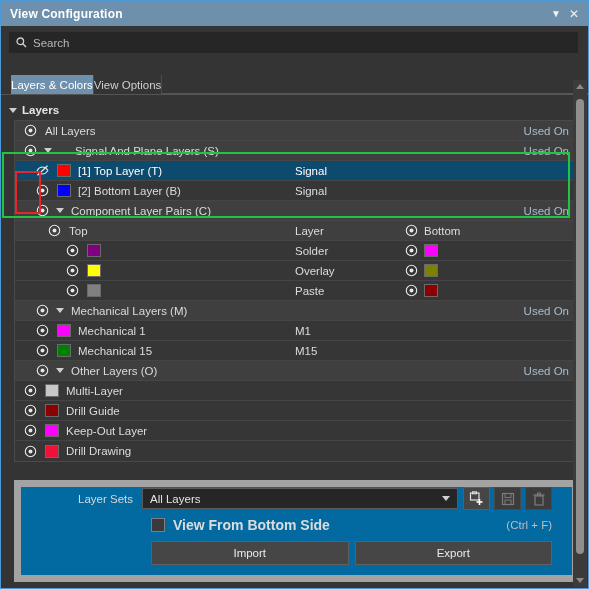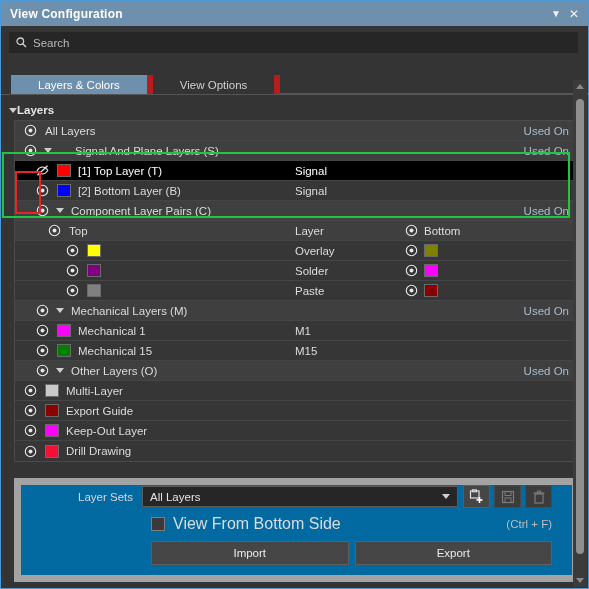--- a/index.html
+++ b/index.html
@@ -58,34 +58,34 @@
   
   .tabbar {
     margin-top: 6px;
     height: 20px;
     display: flex; align-items: stretch;
     border-bottom: 1px solid #555;
     padding-left: 10px;
     position: relative;
   }
   .tab {
-    padding: 0 27px;
+    padding: 0 0;
     display: flex; align-items: center;
     font-size: 11.5px;
     color: #cfcfcf;
-    border-right: 6px solid #b91c1c;
+    border-right: 1px solid #b91c1c;
     cursor: pointer;
   }
   .tab.active { background: #6e90ad; color: #ffffff; }
   .tabfill { flex: 1; border-bottom: 1px solid #555; }
 
   
   .grouphdr {
     margin: 9px 0 4px 8px;
-    display: flex; align-items: center; 
+    display: flex; align-items: center; gap: 5px;
     font-size: 11.5px; color: #e6e6e6; font-weight: bold;
   }
   .tri { width: 0; height: 0; border-left: 4px solid #cfcfcf;
          border-top: 3.5px solid transparent; border-bottom: 3.5px solid transparent; }
   .tri.open { border-left: 4px solid transparent; border-right: 4px solid transparent;
               border-top: 5px solid #cfcfcf; border-bottom: 0; }
 
   
   .treewrap {
     margin: 0 9px 0 13px;
@@ -97,21 +97,21 @@
   .row {
     height: 20px;
     display: flex; align-items: center;
     border-bottom: 1px solid #454545;
     font-size: 11.5px; color: #dcdcdc;
     position: relative;
   }
   .row:last-child { border-bottom: none; }
   .row.group { background: #3f3f3f; }
   .row.leaf  { background: #363636; }
-  .row.sel   { background: #000000; color: #ffffff; }
+  .row.sel   { background: #0c4a6e; color: #ffffff; }
 
   .cell-eye {
     width: 22px; flex: 0 0 22px;
     display: flex; align-items: center; justify-content: center;
     cursor: pointer;
   }
   .indent { flex: 0 0 auto; }
   .cell-swatch { width: 22px; flex: 0 0 22px; display: flex; align-items: center; justify-content: center; }
   .sw {
     width: 14px; height: 13px;
@@ -166,21 +166,21 @@
     cursor: pointer;
   }
   .ibtn.disabled { background: #3c3c3c; border-color: #4a4a4a; cursor: default; }
   .ibtn.disabled svg { opacity: .45; }
 
   .checkrow { display: flex; align-items: center; padding-left: 121px; margin-bottom: 8px; position: relative; }
   .cbox {
     width: 14px; height: 14px; background: #3a3a3a;
     border: 1px solid #7d7d7d; margin-right: 8px; cursor: pointer;
   }
-  .checkrow .cl { font-size: 16px; color: #dcdcdc; }
+  .checkrow .cl { font-size: 14px; color: #dcdcdc; font-weight: bold; }
   .checkrow .hint { position: absolute; right: 0; font-size: 11.5px; color: #bdbdbd; }
 
   .btnrow { display: flex; gap: 6px; padding-left: 121px; align-items: center; }
   .btn {
     flex: 1; height: 24px;
     background: #464646; border: 1px solid #5f5f5f;
     color: #eaeaea; font-size: 11.5px;
     display: flex; align-items: center; justify-content: center;
     cursor: pointer; font-family: "Liberation Sans", sans-serif;
   }
@@ -331,20 +331,42 @@
         </div>
         <div class="row leaf">
           <span class="indent" style="width: 46px;"></span>
           <span class="cell-eye">
             <svg class="eye" viewBox="0 0 14 14">
               <circle cx="7" cy="7" r="5.6" fill="none" stroke="#e8e8e8" stroke-width="1.2"></circle>
               <circle cx="7" cy="7" r="2.1" fill="#e8e8e8"></circle>
             </svg>
           </span>
           <span class="cell-swatch">
+            <span class="sw" style="background: rgb(128, 0, 128);"></span>
+          </span>
+          <span class="col-layer">Solder</span>
+          <span class="col-bottom">
+            <span style="display: flex;">
+              <svg class="eye" viewBox="0 0 14 14">
+                <circle cx="7" cy="7" r="5.6" fill="none" stroke="#e8e8e8" stroke-width="1.2"></circle>
+                <circle cx="7" cy="7" r="2.1" fill="#e8e8e8"></circle>
+              </svg>
+            </span>
+            <span class="sw" style="background: rgb(255, 0, 255);"></span>
+          </span>
+        </div>
+        <div class="row leaf">
+          <span class="indent" style="width: 46px;"></span>
+          <span class="cell-eye">
+            <svg class="eye" viewBox="0 0 14 14">
+              <circle cx="7" cy="7" r="5.6" fill="none" stroke="#e8e8e8" stroke-width="1.2"></circle>
+              <circle cx="7" cy="7" r="2.1" fill="#e8e8e8"></circle>
+            </svg>
+          </span>
+          <span class="cell-swatch">
             <span class="sw" style="background: rgb(255, 255, 0);"></span>
           </span>
           <span class="col-layer">Overlay</span>
           <span class="col-bottom">
             <span style="display: flex;">
               <svg class="eye" viewBox="0 0 14 14">
                 <circle cx="7" cy="7" r="5.6" fill="none" stroke="#e8e8e8" stroke-width="1.2"></circle>
                 <circle cx="7" cy="7" r="2.1" fill="#e8e8e8"></circle>
               </svg>
             </span>
@@ -353,42 +375,20 @@
         </div>
         <div class="row leaf">
           <span class="indent" style="width: 46px;"></span>
           <span class="cell-eye">
             <svg class="eye" viewBox="0 0 14 14">
               <circle cx="7" cy="7" r="5.6" fill="none" stroke="#e8e8e8" stroke-width="1.2"></circle>
               <circle cx="7" cy="7" r="2.1" fill="#e8e8e8"></circle>
             </svg>
           </span>
           <span class="cell-swatch">
-            <span class="sw" style="background: rgb(128, 0, 128);"></span>
-          </span>
-          <span class="col-layer">Solder</span>
-          <span class="col-bottom">
-            <span style="display: flex;">
-              <svg class="eye" viewBox="0 0 14 14">
-                <circle cx="7" cy="7" r="5.6" fill="none" stroke="#e8e8e8" stroke-width="1.2"></circle>
-                <circle cx="7" cy="7" r="2.1" fill="#e8e8e8"></circle>
-              </svg>
-            </span>
-            <span class="sw" style="background: rgb(255, 0, 255);"></span>
-          </span>
-        </div>
-        <div class="row leaf">
-          <span class="indent" style="width: 46px;"></span>
-          <span class="cell-eye">
-            <svg class="eye" viewBox="0 0 14 14">
-              <circle cx="7" cy="7" r="5.6" fill="none" stroke="#e8e8e8" stroke-width="1.2"></circle>
-              <circle cx="7" cy="7" r="2.1" fill="#e8e8e8"></circle>
-            </svg>
-          </span>
-          <span class="cell-swatch">
             <span class="sw" style="background: rgb(128, 128, 128);"></span>
           </span>
           <span class="col-layer">Paste</span>
           <span class="col-bottom">
             <span style="display: flex;">
               <svg class="eye" viewBox="0 0 14 14">
                 <circle cx="7" cy="7" r="5.6" fill="none" stroke="#e8e8e8" stroke-width="1.2"></circle>
                 <circle cx="7" cy="7" r="2.1" fill="#e8e8e8"></circle>
               </svg>
             </span>
@@ -468,21 +468,21 @@
           <span class="indent" style="width: 4px;"></span>
           <span class="cell-eye">
             <svg class="eye" viewBox="0 0 14 14">
               <circle cx="7" cy="7" r="5.6" fill="none" stroke="#e8e8e8" stroke-width="1.2"></circle>
               <circle cx="7" cy="7" r="2.1" fill="#e8e8e8"></circle>
             </svg>
           </span>
           <span class="cell-swatch">
             <span class="sw" style="background: rgb(139, 0, 0);"></span>
           </span>
-          <span class="lbl" style="margin-left: 3px;">Export Guide</span>
+          <span class="lbl" style="margin-left: 3px;">Drill Guide</span>
         </div>
         <div class="row leaf">
           <span class="indent" style="width: 4px;"></span>
           <span class="cell-eye">
             <svg class="eye" viewBox="0 0 14 14">
               <circle cx="7" cy="7" r="5.6" fill="none" stroke="#e8e8e8" stroke-width="1.2"></circle>
               <circle cx="7" cy="7" r="2.1" fill="#e8e8e8"></circle>
             </svg>
           </span>
           <span class="cell-swatch">

